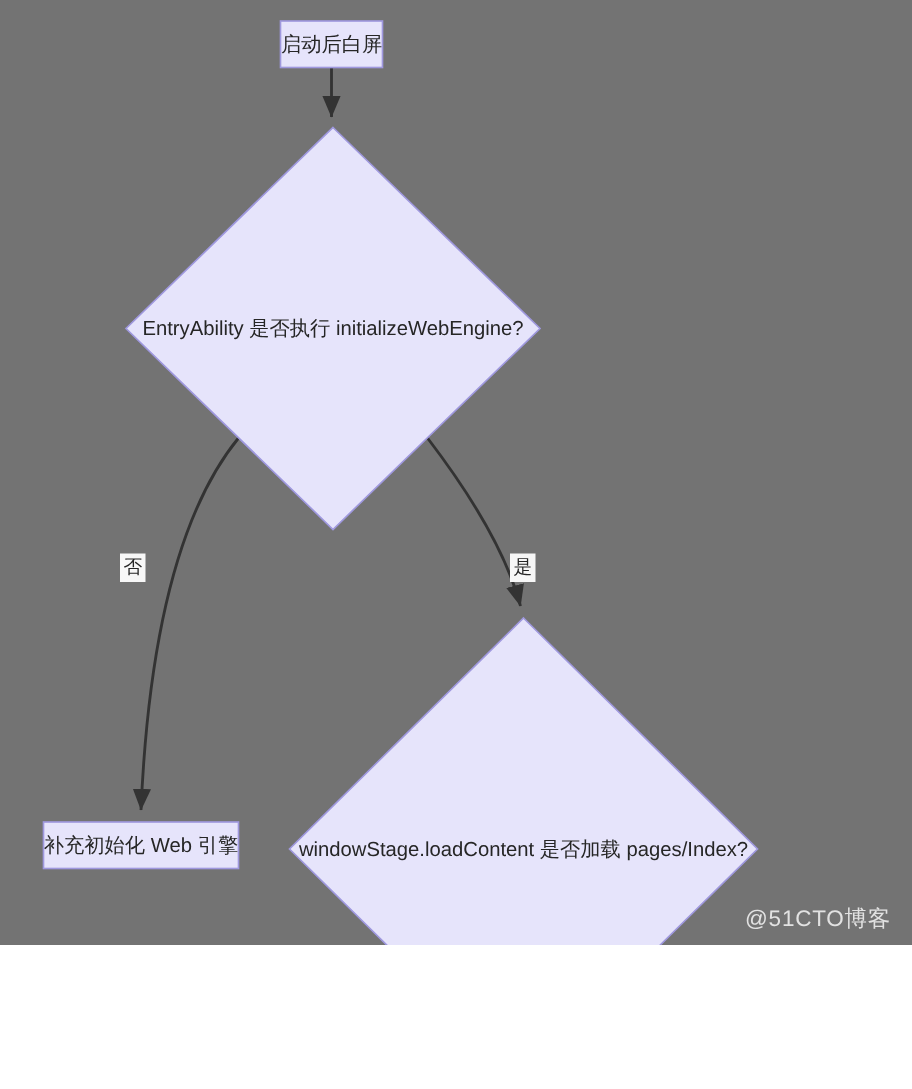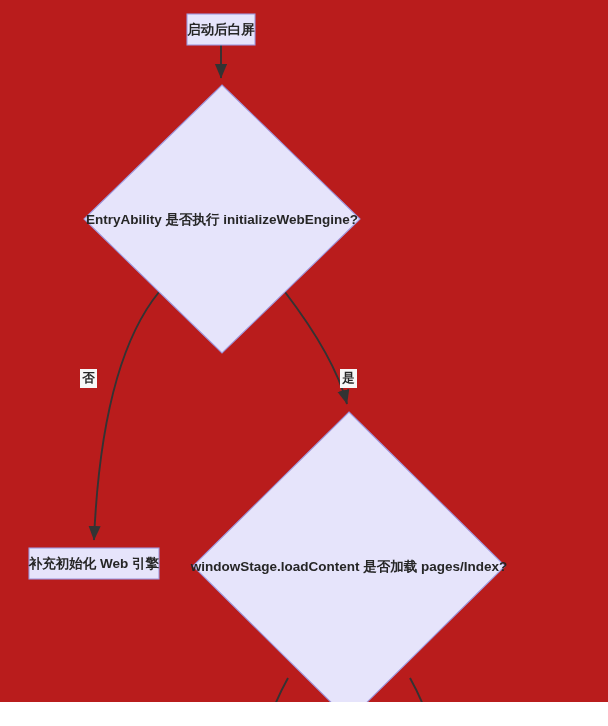--- a/index.html
+++ b/index.html
@@ -6,24 +6,23 @@
     margin: 0;
     padding: 0;
     background: #ffffff;
   }
   body {
     font-family: "Liberation Sans", "DejaVu Sans", sans-serif;
   }
   #canvas {
     position: relative;
     width: 608px;
-    height: 702px;
-    background: #b91c1c;
+    height: 630px;
+    background: #737373;
     overflow: hidden;
-    font-weight: bold;
   }
   #flow-svg {
     position: absolute;
     top: 0;
     left: 0;
     width: 608px;
     height: 726px;
   }
   .node-label {
     font-family: "Liberation Sans", "DejaVu Sans", sans-serif;
@@ -121,14 +120,15 @@
       <text class="edge-label-text" x="88.5" y="379">否</text>
     </g>
 
     <g>
       <rect class="edge-label-bg" x="340" y="369" width="17" height="19"></rect>
       <text class="edge-label-text" x="348.5" y="379">是</text>
     </g>
 
   </svg>
 
+  <div class="watermark">@51CTO博客</div>
 
 </div>
 
 </body></html>

